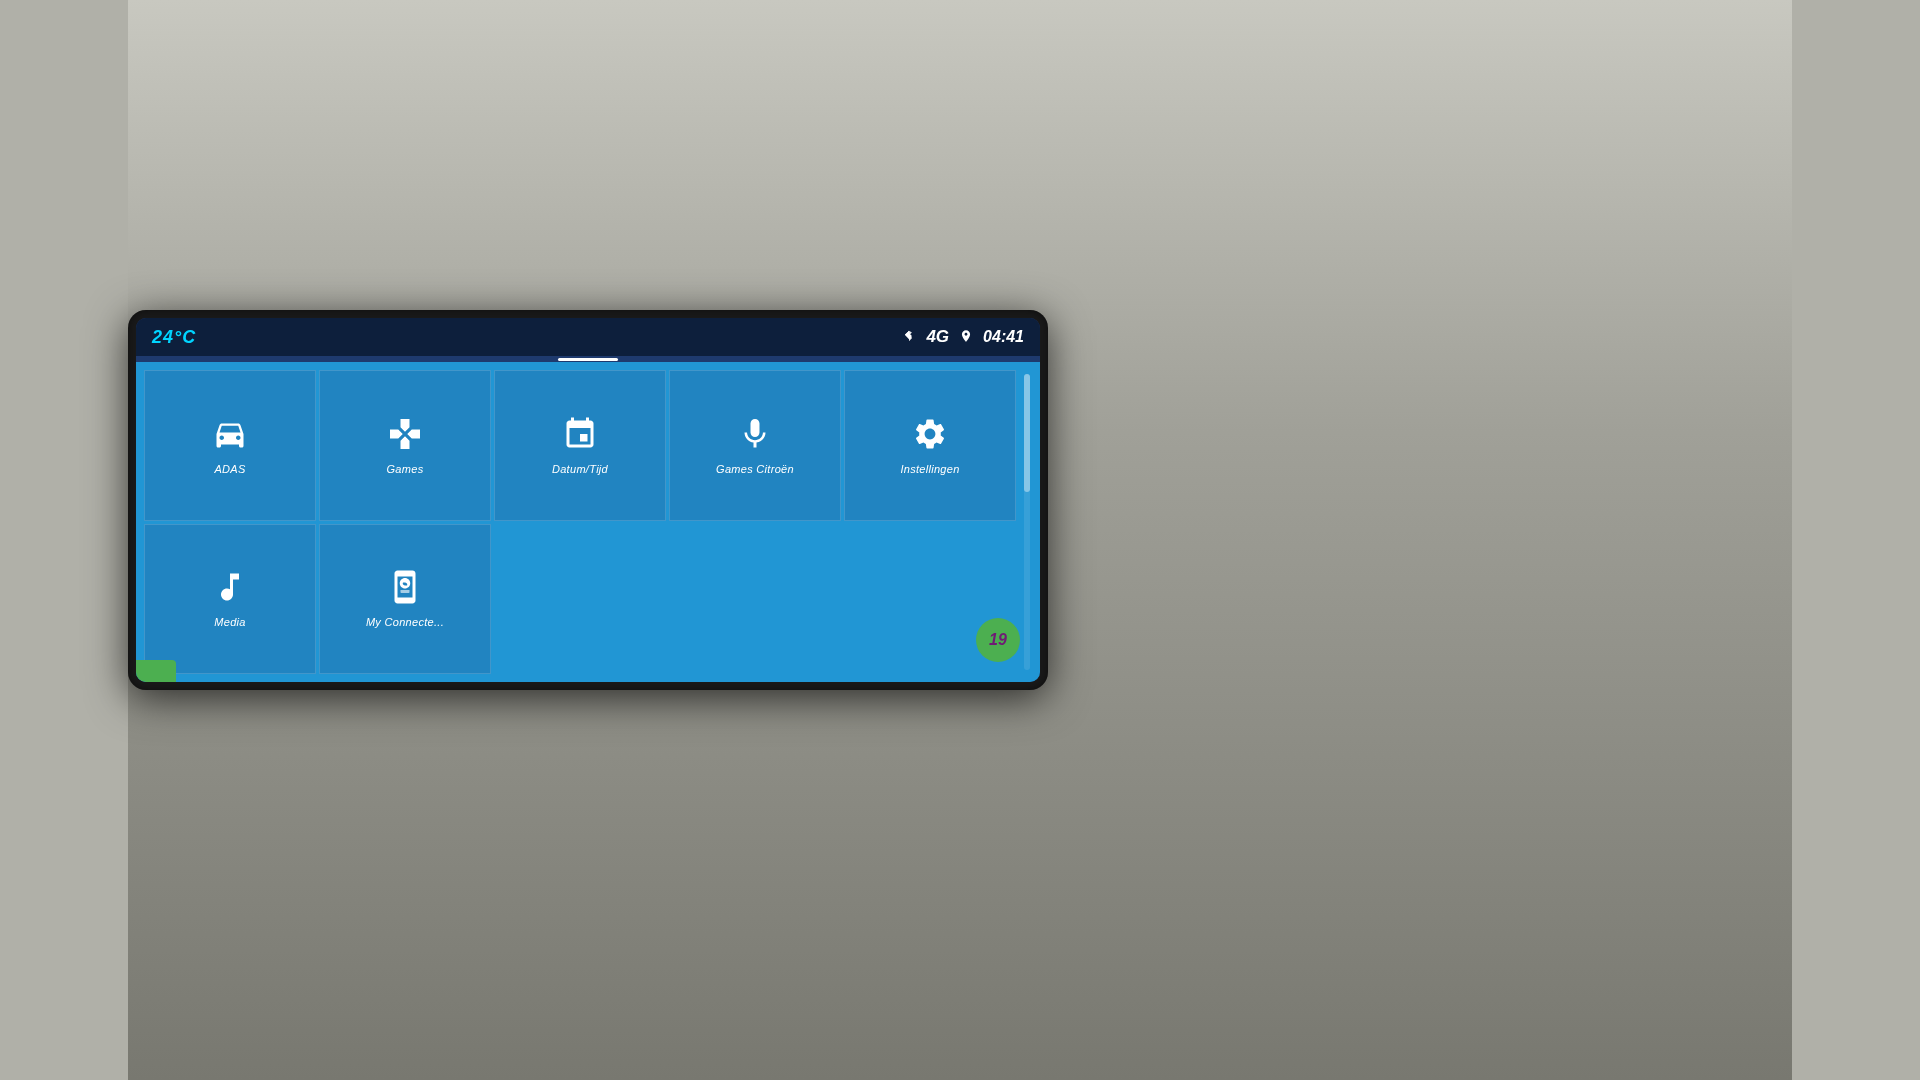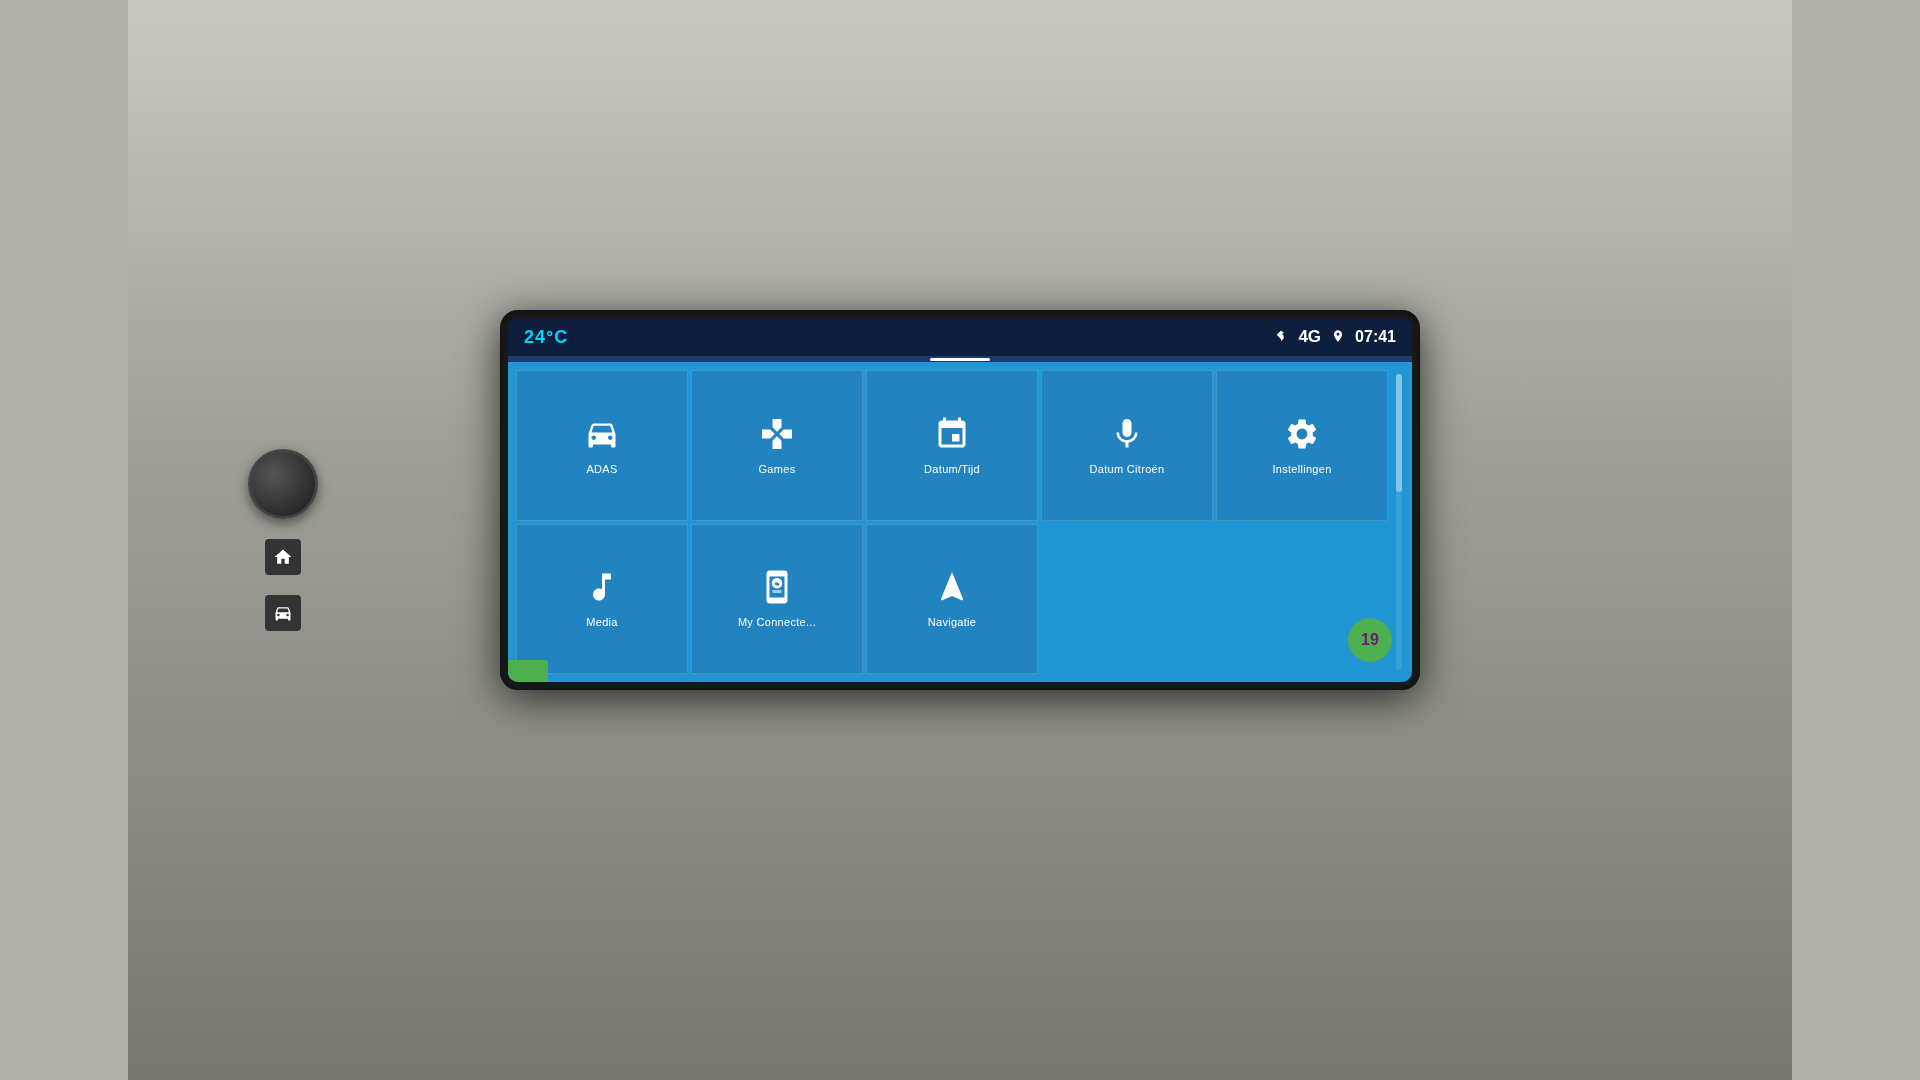--- a/index.html
+++ b/index.html
@@ -14,21 +14,22 @@
       overflow: hidden;
     }
 
     .dashboard-bg {
       width: 1664px;
       height: 1080px;
       background: linear-gradient(180deg, #c8c8c0 0%, #a0a098 40%, #787870 100%);
       position: relative;
       display: flex;
       align-items: center;
-      justify-content: center;
+      justify-content: flex-start;
+      font-style: italic;
     }
 
     .screen-housing {
       width: 920px;
       height: 380px;
       background: #1a1a1a;
       border-radius: 18px;
       padding: 8px;
       box-shadow: 0 8px 40px rgba(0,0,0,0.7), inset 0 0 10px rgba(0,0,0,0.5);
       position: relative;
@@ -268,21 +269,21 @@
           </span>
 
           <span class="status-icon" style="font-size:17px;font-weight:bold;color:white;">4G</span>
 
           <span class="status-icon">
             <svg width="14" height="16" viewBox="0 0 24 24" fill="white">
               <path d="M12 2C8.13 2 5 5.13 5 9c0 5.25 7 13 7 13s7-7.75 7-13c0-3.87-3.13-7-7-7zm0 9.5c-1.38 0-2.5-1.12-2.5-2.5s1.12-2.5 2.5-2.5 2.5 1.12 2.5 2.5-1.12 2.5-2.5 2.5z"></path>
             </svg>
           </span>
 
-          <span class="time">07:41</span>
+          <span class="time">04:41</span>
         </div>
       </div>
 
       <div class="tab-bar">
         <div class="tab-indicator"></div>
       </div>
 
       <div class="grid-area">
         <div class="grid-main">
 
@@ -312,21 +313,21 @@
             </div>
             <span class="app-label">Datum/Tijd</span>
           </div>
 
           <div class="app-tile">
             <div class="app-icon">
               <svg class="icon-svg" viewBox="0 0 24 24">
                 <path d="M12 14c1.66 0 2.99-1.34 2.99-3L15 5c0-1.66-1.34-3-3-3S9 3.34 9 5v6c0 1.66 1.34 3 3 3zm5.3-3c0 3-2.54 5.1-5.3 5.1S6.7 14 6.7 11H5c0 3.41 2.72 6.23 6 6.72V21h2v-3.28c3.28-.48 6-3.3 6-6.72h-1.7z"></path>
               </svg>
             </div>
-            <span class="app-label">Datum Citroën</span>
+            <span class="app-label">Games Citroën</span>
           </div>
 
 
           <div class="app-tile">
             <div class="app-icon">
               <svg class="icon-svg" viewBox="0 0 24 24">
                 <path d="M19.14 12.94c.04-.3.06-.61.06-.94 0-.32-.02-.64-.07-.94l2.03-1.58c.18-.14.23-.41.12-.61l-1.92-3.32c-.12-.22-.37-.29-.59-.22l-2.39.96c-.5-.38-1.03-.7-1.62-.94l-.36-2.54c-.04-.24-.24-.41-.48-.41h-3.84c-.24 0-.43.17-.47.41l-.36 2.54c-.59.24-1.13.57-1.62.94l-2.39-.96c-.22-.08-.47 0-.59.22L2.74 8.87c-.12.21-.08.47.12.61l2.03 1.58c-.05.3-.09.63-.09.94s.02.64.07.94l-2.03 1.58c-.18.14-.23.41-.12.61l1.92 3.32c.12.22.37.29.59.22l2.39-.96c.5.38 1.03.7 1.62.94l.36 2.54c.05.24.24.41.48.41h3.84c.24 0 .44-.17.47-.41l.36-2.54c.59-.24 1.13-.56 1.62-.94l2.39.96c.22.08.47 0 .59-.22l1.92-3.32c.12-.22.07-.47-.12-.61l-2.01-1.58zM12 15.6c-1.98 0-3.6-1.62-3.6-3.6s1.62-3.6 3.6-3.6 3.6 1.62 3.6 3.6-1.62 3.6-3.6 3.6z"></path>
               </svg>
             </div>
             <span class="app-label">Instellingen</span>
@@ -346,28 +347,20 @@
             <div class="app-icon">
               <svg class="icon-svg" viewBox="0 0 24 24">
                 <path d="M17 1.01L7 1c-1.1 0-2 .9-2 2v18c0 1.1.9 2 2 2h10c1.1 0 2-.9 2-2V3c0-1.1-.9-1.99-2-1.99zM17 19H7V5h10v14z"></path>
                 <path d="M12 6c-1.93 0-3.5 1.57-3.5 3.5S10.07 13 12 13s3.5-1.57 3.5-3.5S13.93 6 12 6zm0 5c-.83 0-1.5-.67-1.5-1.5S11.17 9 12 9s1.5.67 1.5 1.5S12.83 11 12 11z"></path>
                 <path d="M9 14h6v1.5c0 .28-.22.5-.5.5h-5c-.28 0-.5-.22-.5-.5V14z" opacity="0.6"></path>
               </svg>
             </div>
             <span class="app-label">My Connecte...</span>
           </div>
 
-          <div class="app-tile">
-            <div class="app-icon">
-              <svg class="icon-svg" viewBox="0 0 24 24">
-                <path d="M12 2L4.5 20.29l.71.71L12 18l6.79 3 .71-.71z"></path>
-              </svg>
-            </div>
-            <span class="app-label">Navigatie</span>
-          </div>
 
         </div>
 
         <div class="scrollbar">
           <div class="scrollbar-thumb"></div>
         </div>
 
         <div class="badge">19</div>
 
         <div class="green-tab"></div>

